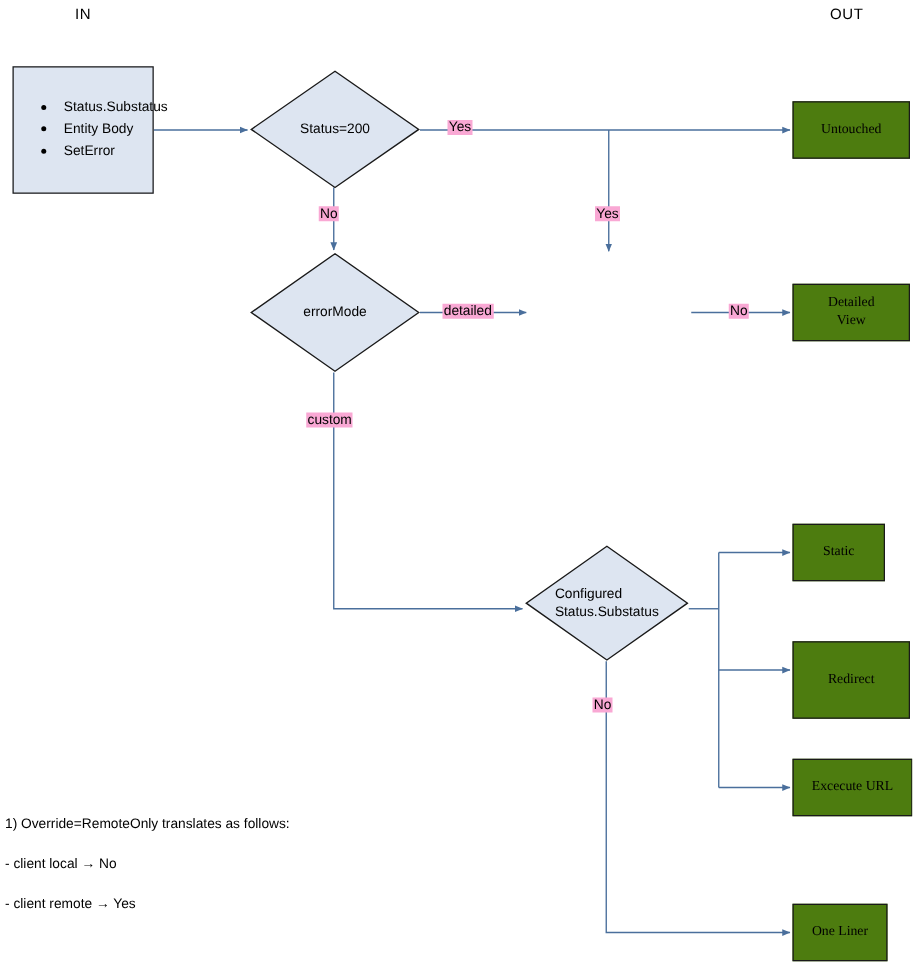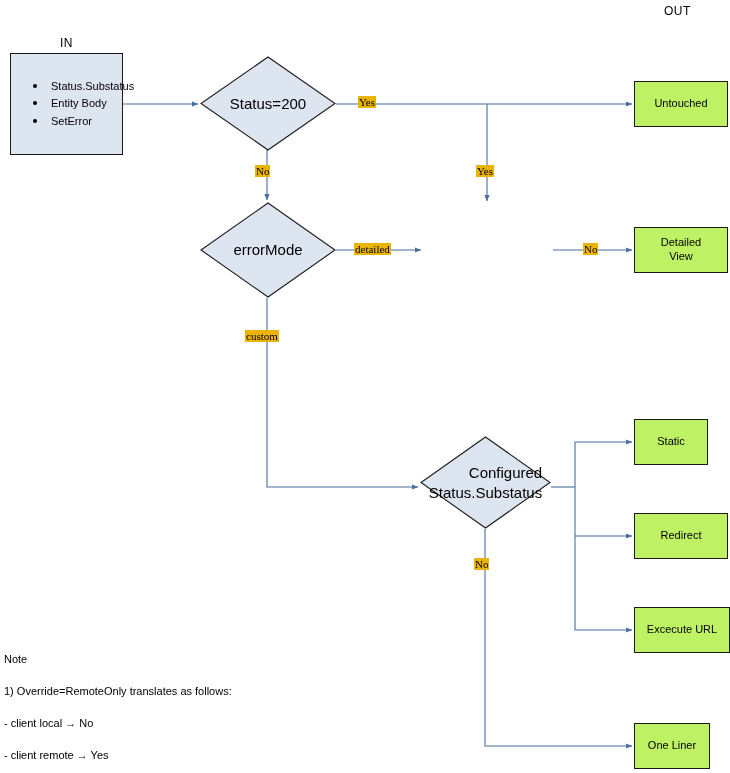--- a/index.html
+++ b/index.html
@@ -31,25 +31,26 @@
     font-size: 12px;
     color: #000000;
     letter-spacing: 0.5px;
     white-space: nowrap;
   }
   .node {
     position: absolute;
     box-sizing: border-box;
   }
   .box {
-    background: #bef264;
+    background: #4d7c0f;
     border: 1px solid #1a1a1a;
     display: flex;
     align-items: center;
     justify-content: center;
+    font-family: Liberation Serif, serif;
   }
   .box-text {
     font-size: 11px;
     color: #000000;
     text-align: center;
     line-height: 1.25;
     white-space: pre-line;
   }
   .inbox {
     background: #dde5f1;
@@ -92,34 +93,33 @@
   }
   .diamond-text {
     position: absolute;
     left: 0;
     top: 0;
     width: 100%;
     height: 100%;
     display: flex;
     align-items: center;
     justify-content: center;
-    font-size: 15px;
-    color: #000000;
-    text-align: right;
+    font-size: 11px;
+    color: #000000;
+    text-align: left;
     line-height: 1.3;
     white-space: pre-line;
   }
   .edge-label {
     position: absolute;
     font-size: 11px;
     color: #000000;
-    background: #eab308;
+    background: #f9a8d4;
     padding: 0 1px;
     white-space: nowrap;
-    font-family: Liberation Serif, serif;
   }
   .note {
     position: absolute;
     font-size: 11px;
     color: #000000;
     line-height: 1.45;
     white-space: pre-line;
   }
 </style>
 </head>
@@ -156,21 +156,21 @@
       <path d="M575,442 L632,442" marker-end="url(#arrow)"></path>
 
       <path d="M575,536 L632,536" marker-end="url(#arrow)"></path>
 
       <path d="M575,630 L632,630" marker-end="url(#arrow)"></path>
 
       <path d="M485,529 L485,746 L632,746" marker-end="url(#arrow)"></path>
     </g>
   </svg>
 
-  <div class="col-label" style="left:60px; top:4px;margin-top:32px;">IN</div>
+  <div class="col-label" style="left:60px; top:4px;">IN</div>
   <div class="col-label" style="left:664px; top:4px;">OUT</div>
 
   <div class="node inbox" style="left:10px; top:53px; width:113px; height:102px;">
     <ul class="bullet-list">
       <li>Status.Substatus</li>
       <li>Entity Body</li>
       <li>SetError</li>
     </ul>
   </div>
 
@@ -203,21 +203,21 @@
 
   <div class="node box" style="left:634px; top:227px; width:94px; height:46px;">
     <span class="box-text">Detailed
 View</span>
   </div>
 
   <div class="node box" style="left:634px; top:419px; width:74px; height:46px;">
     <span class="box-text">Static</span>
   </div>
 
-  <div class="node box" style="left:634px; top:513px; width:94px; height:46px;">
+  <div class="node box" style="left:634px; top:513px; width:94px; height:62px;">
     <span class="box-text">Redirect</span>
   </div>
 
   <div class="node box" style="left:634px; top:607px; width:96px; height:46px;">
     <span class="box-text">Excecute URL</span>
   </div>
 
   <div class="node box" style="left:634px; top:723px; width:76px; height:46px;">
     <span class="box-text">One Liner</span>
   </div>
@@ -230,21 +230,20 @@
 
   <div class="edge-label" style="left:354px; top:243px;">detailed</div>
 
   <div class="edge-label" style="left:583px; top:243px;">No</div>
 
   <div class="edge-label" style="left:245px; top:330px;">custom</div>
 
   <div class="edge-label" style="left:474px; top:558px;">No</div>
 
   <div class="note" style="left:4px; top:636px; width:300px;">
-    <div>Note</div>
     <div>1) Override=RemoteOnly translates as follows:</div>
     <div>- client local → No</div>
     <div>- client remote → Yes</div>
     
     
   </div>
 
 </div>
 
 </body></html>

